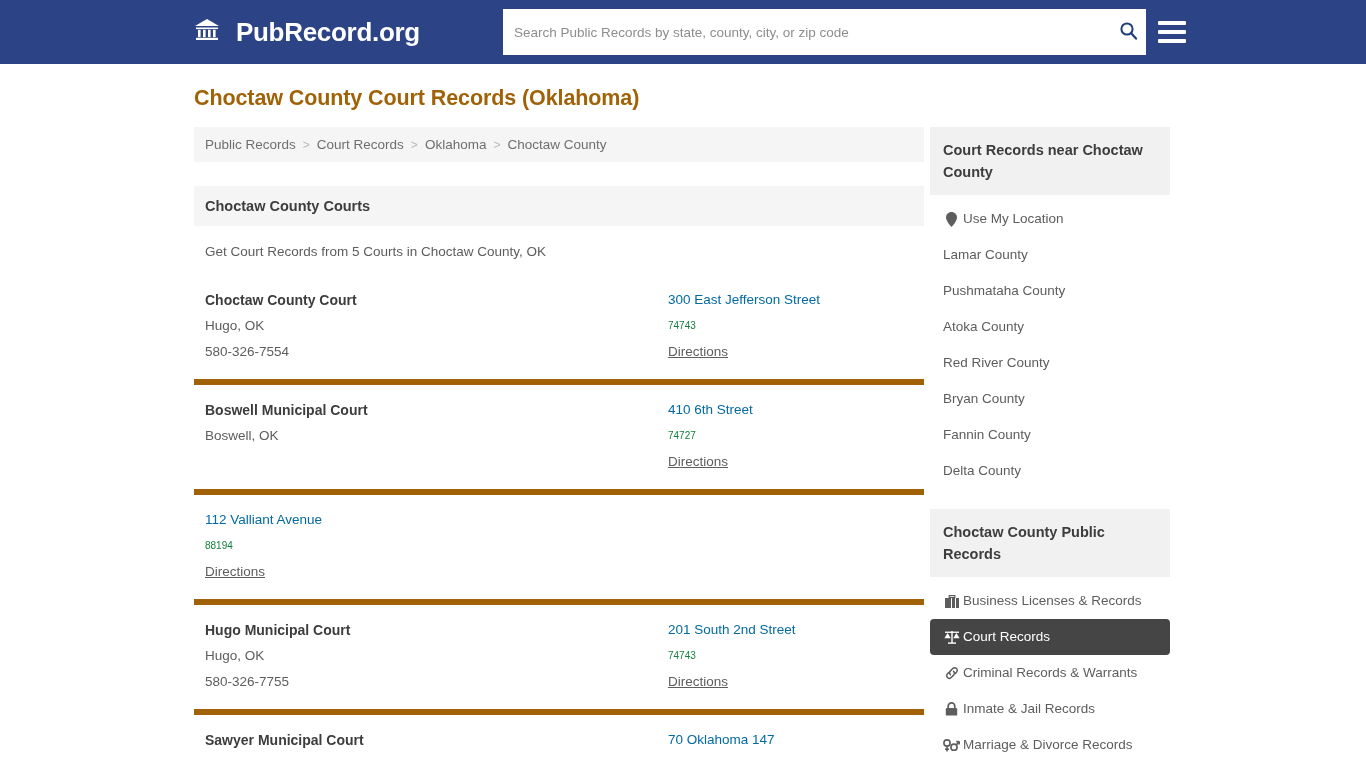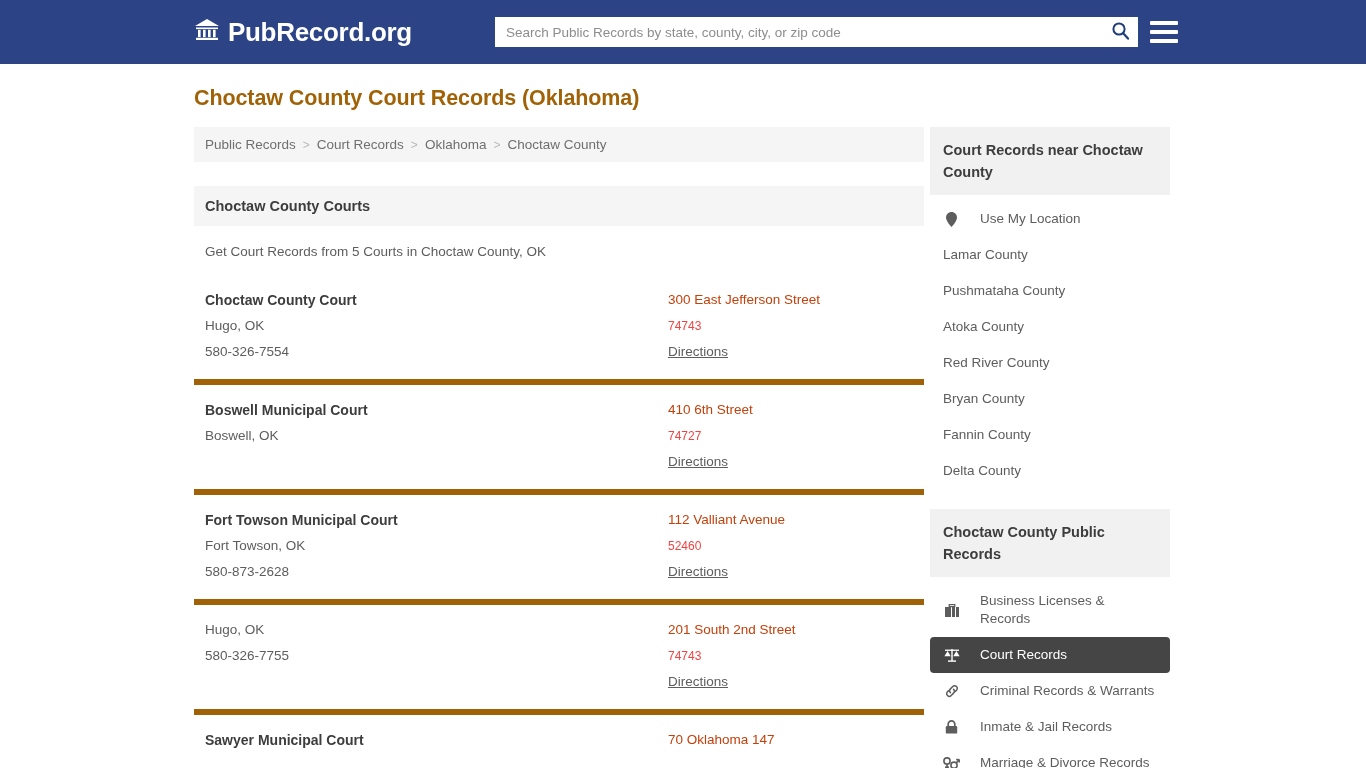--- a/index.html
+++ b/index.html
@@ -17,41 +17,41 @@
     height: 64px;
     background: #2c4486;
     display: flex;
     align-items: center;
     width: 100%;
   }
   .brand {
     margin-left: 194px;
     display: flex;
     align-items: center;
-    gap: 8px;
+    gap: 16px;
     text-decoration: none;
     flex: 0 0 auto;
   }
   .brand-icon { display: block; }
   .brand-text {
     color: #ffffff;
     font-size: 26px;
     font-weight: bold;
     letter-spacing: -0.3px;
     white-space: nowrap;
   }
   .header-right {
     margin-left: 83px;
     display: flex;
     align-items: center;
     gap: 12px;
   }
   .search-wrap {
     width: 643px;
-    height: 30px;
+    height: 46px;
     background: #ffffff;
     display: flex;
     align-items: flex-start;
     position: relative;
   }
   .search-input {
     flex: 1;
     border: 0;
     outline: none;
     height: 100%;
@@ -167,26 +167,26 @@
     color: #3d3d3d;
     line-height: 26px;
   }
   .court-line {
     font-size: 13.5px;
     color: #5d5d5d;
     line-height: 26px;
   }
   .court-addr {
     font-size: 13.5px;
-    color: #c2410c;
+    color: #0369a1;
     line-height: 26px;
   }
   .court-zip {
-    font-size: 12px;
-    color: #ef4444;
+    font-size: 10px;
+    color: #15803d;
     line-height: 26px;
   }
   .directions {
     font-size: 13.5px;
     color: #5d5d5d;
     line-height: 26px;
     text-decoration: underline;
     cursor: pointer;
     display: inline-block;
   }
@@ -198,21 +198,21 @@
     padding: 12px 13px;
     font-size: 14.5px;
     font-weight: bold;
     color: #3d3d3d;
     line-height: 22px;
   }
   .side-list { padding-top: 6px; }
   .side-item {
     display: flex;
     align-items: center;
-    gap: 20px;
+    gap: 3px;
     padding: 9px 13px;
     font-size: 13.5px;
     color: #5d5d5d;
     cursor: pointer;
     border-radius: 4px;
     line-height: 18px;
   }
   .side-item.active {
     background: #454545;
     color: #ffffff;
@@ -312,34 +312,30 @@
             <div class="court-line">Boswell, OK</div>
           </div>
           <div class="court-right">
             <div class="court-addr">410 6th Street</div>
             <div class="court-zip">74727</div>
             <a class="directions" href="#">Directions</a>
           </div>
         </div>
 
         <div class="court-row">
-          <div class="court-left">
-            <div class="court-name">Fort Towson Municipal Court</div>
-            <div class="court-line">Fort Towson, OK</div>
-            <div class="court-line">580-873-2628</div>
-          </div>
           <div class="court-right">
             <div class="court-addr">112 Valliant Avenue</div>
-            <div class="court-zip">52460</div>
+            <div class="court-zip">88194</div>
             <a class="directions" href="#">Directions</a>
           </div>
         </div>
 
         <div class="court-row">
           <div class="court-left">
+            <div class="court-name">Hugo Municipal Court</div>
             <div class="court-line">Hugo, OK</div>
             <div class="court-line">580-326-7755</div>
           </div>
           <div class="court-right">
             <div class="court-addr">201 South 2nd Street</div>
             <div class="court-zip">74743</div>
             <a class="directions" href="#">Directions</a>
           </div>
         </div>
 

